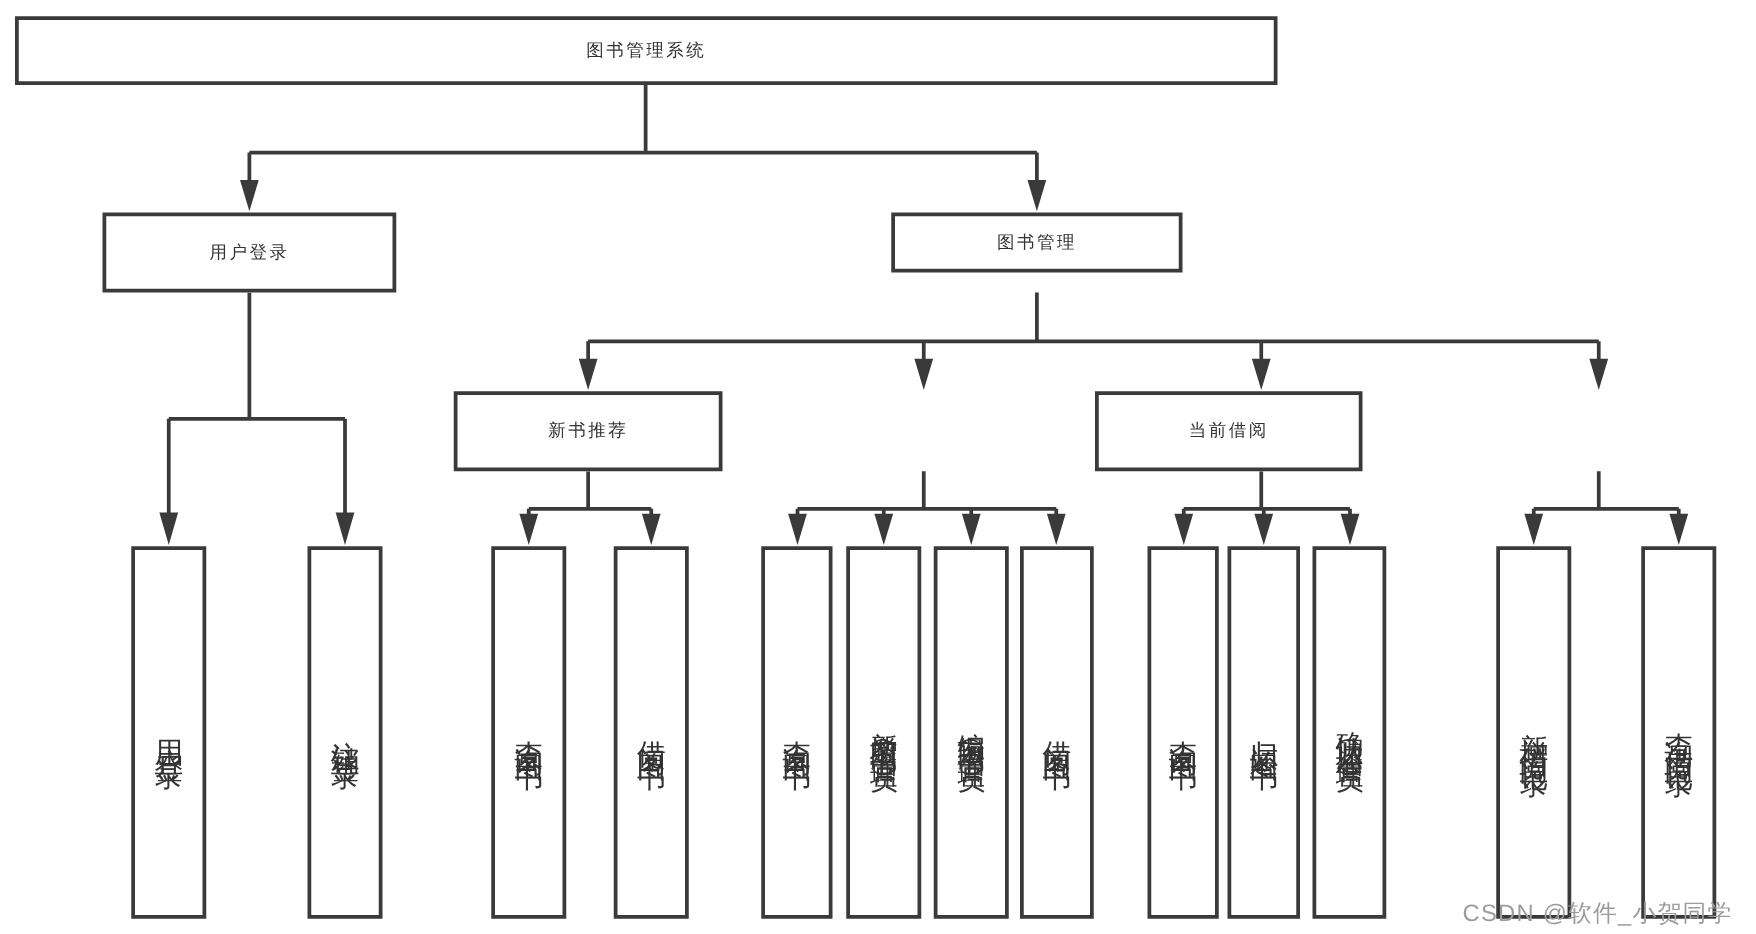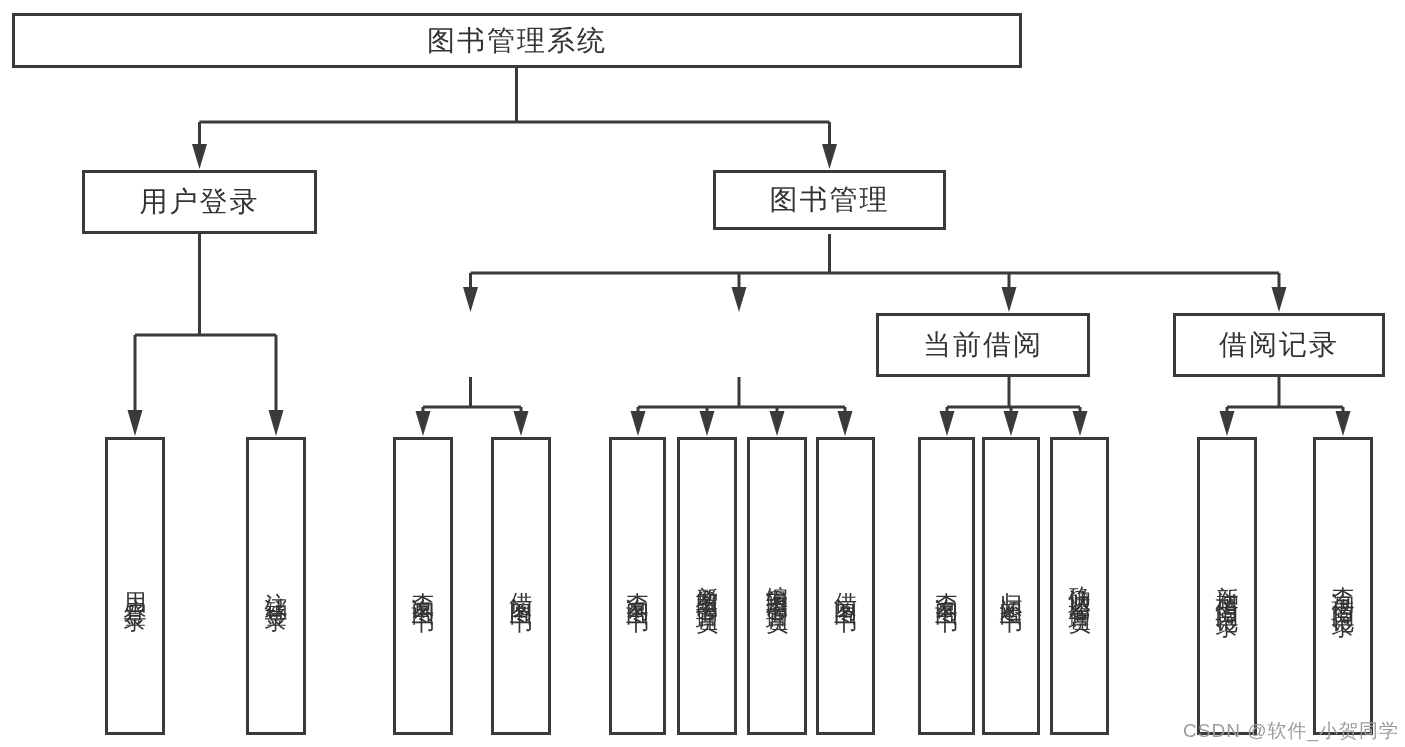--- a/index.html
+++ b/index.html
@@ -20,45 +20,45 @@
     position: absolute;
     box-sizing: border-box;
     border: 3px solid #3a3a3a;
     background: #ffffff;
     display: flex;
     align-items: center;
     justify-content: center;
     color: #333333;
   }
   .h-label {
-    font-size: 28px;
+    font-size: 14px;
     letter-spacing: 2px;
     white-space: nowrap;
   }
   .leaf .v-label {
     writing-mode: vertical-rl;
     text-orientation: mixed;
     font-size: 23px;
     line-height: 1;
     letter-spacing: 6px;
   }
   .leaf .v-label.tight { letter-spacing: 4px; font-size: 22px; }
   .watermark {
     position: absolute;
-    right: 6px;
+    right: 19px;
     bottom: 3px;
     font-size: 19px;
     color: #9c9c9c;
     letter-spacing: 1px;
     white-space: nowrap;
   }
   
   #node-root           { left: 12px;   top: 13px;  width: 1010px; height: 55px; }
   #node-user-login     { left: 82px;   top: 170px; width: 235px;  height: 64px; }
-  #node-book-mgmt      { left: 713px;  top: 170px; width: 233px;  height: 60px; }
+  #node-book-mgmt      { left: 713px;  top: 170px; width: 233px;  height: 48px; }
   #node-new-book-rec   { left: 363px;  top: 313px; width: 215px;  height: 64px; }
   #node-book-borrow    { left: 633px;  top: 313px; width: 212px;  height: 64px; }
   #node-current-borrow { left: 876px;  top: 313px; width: 214px;  height: 64px; }
   #node-borrow-records { left: 1173px; top: 313px; width: 212px;  height: 64px; }
   .leaf { top: 437px; height: 298px; }
   #leaf-user-login            { left: 105px;  width: 60px; }
   #leaf-logout                { left: 246px;  width: 60px; }
   #leaf-rec-query-books       { left: 393px;  width: 60px; }
   #leaf-rec-borrow-books      { left: 491px;  width: 60px; }
   #leaf-borrow-query-books    { left: 609px;  width: 57px; }
@@ -113,25 +113,25 @@
     <span class="h-label">图书管理系统</span>
   </div>
 
   <div class="box" id="node-user-login">
     <span class="h-label">用户登录</span>
   </div>
   <div class="box" id="node-book-mgmt">
     <span class="h-label">图书管理</span>
   </div>
 
+  <div class="box" id="node-new-book-rec">
+    <span class="h-label">新书推荐</span>
+  </div>
   <div class="box" id="node-current-borrow">
     <span class="h-label">当前借阅</span>
-  </div>
-  <div class="box" id="node-borrow-records">
-    <span class="h-label">借阅记录</span>
   </div>
 
   <div class="box leaf" id="leaf-user-login">
     <span class="v-label">用户登录</span>
   </div>
   <div class="box leaf" id="leaf-logout">
     <span class="v-label">注销登录</span>
   </div>
 
   <div class="box leaf" id="leaf-rec-query-books">

